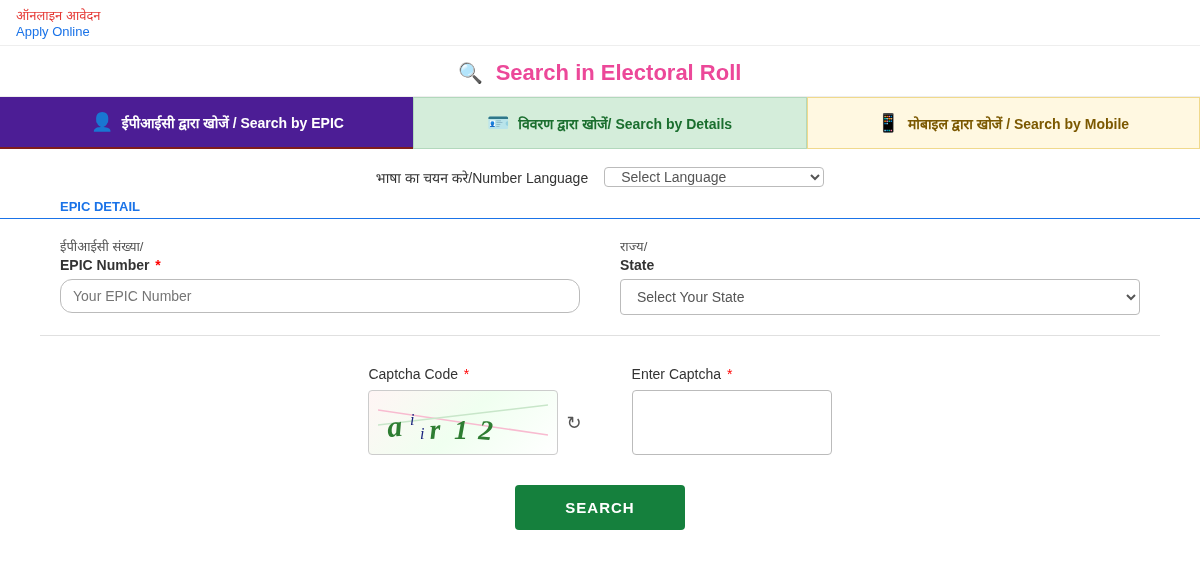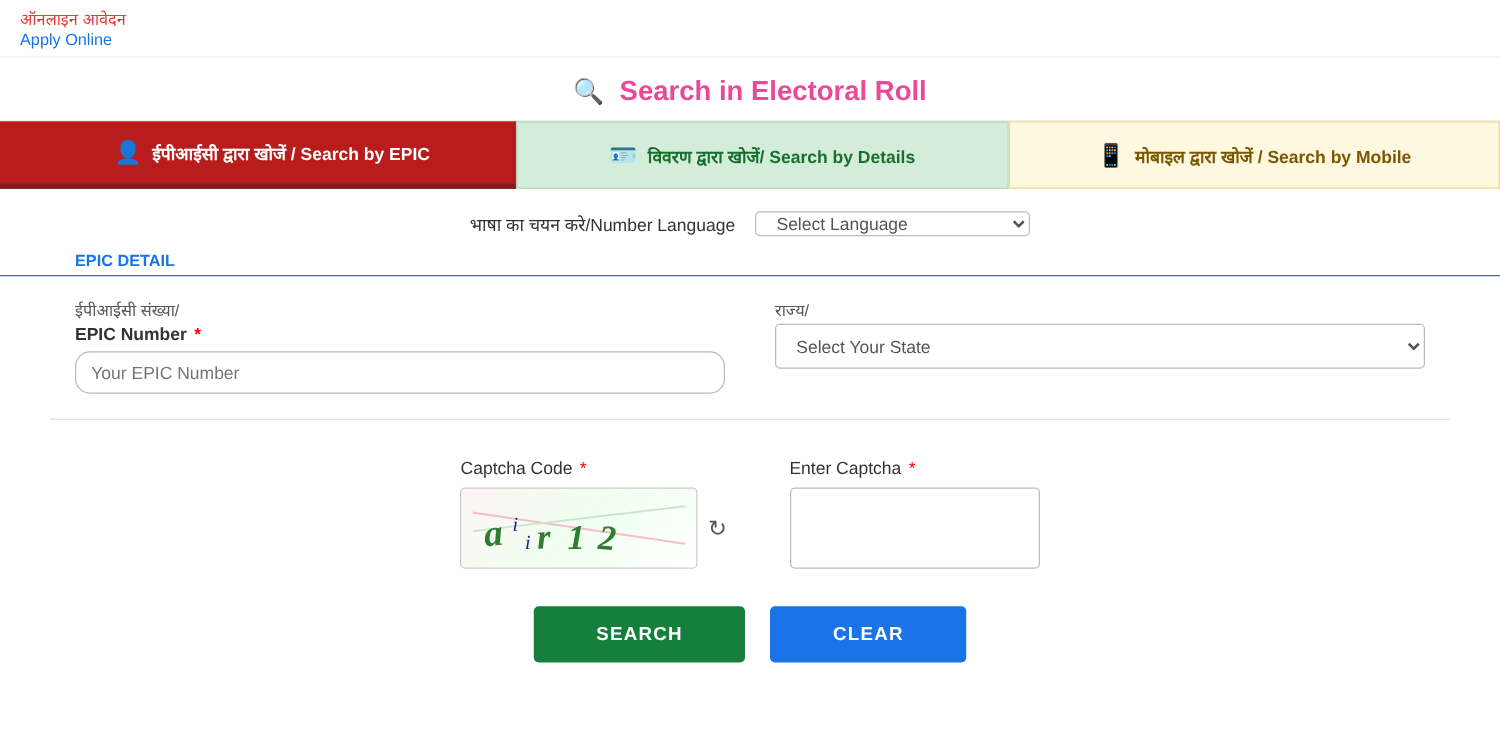--- a/index.html
+++ b/index.html
@@ -40,23 +40,23 @@
       align-items: center;
       justify-content: center;
       padding: 14px 10px;
       font-size: 14px;
       font-weight: 600;
       cursor: pointer;
       gap: 8px;
       border-bottom: 2px solid transparent;
     }
     .tab.active-blue {
-      background: #b91c1c;
+      background: #4c1d95;
       color: #fff;
-      border-bottom: 4px solid #7f1d1d;
+      border-bottom: 2px solid #7f1d1d;
       padding-left: 32px;
     }
     .tab.active-green {
       background: #d4edda;
       color: #1a6e2e;
       border: 1px solid #b2d8bc;
     }
     .tab.active-yellow {
       background: #fff8e1;
       color: #7b5800;
@@ -295,20 +295,21 @@
     <span class="form-label-hindi">ईपीआईसी संख्या/</span>
     <span class="form-label-english">
       <span>EPIC Number</span>
       <span class="required-star">*</span>
     </span>
     <input type="text" class="form-input" placeholder="Your EPIC Number" style="">
   </div>
 
   <div class="form-group">
     <span class="form-label-hindi">राज्य/</span>
+    <span class="form-label-english">State</span>
     <select class="form-select">
       <option value="">Select Your State</option>
       <option>Andhra Pradesh</option>
       <option>Arunachal Pradesh</option>
       <option>Assam</option>
       <option>Bihar</option>
       <option>Delhi</option>
       <option>Goa</option>
       <option>Gujarat</option>
       <option>Haryana</option>
@@ -355,14 +356,13 @@
     <span class="captcha-label">
       <span>Enter Captcha</span>
       <span class="required-star">*</span>
     </span>
     <input type="text" class="captcha-input" style="">
   </div>
 </div>
 
 <div class="button-row">
   <button class="btn-search">SEARCH</button>
-  <button class="btn-clear">CLEAR</button>
 </div>
 
 </body></html>

